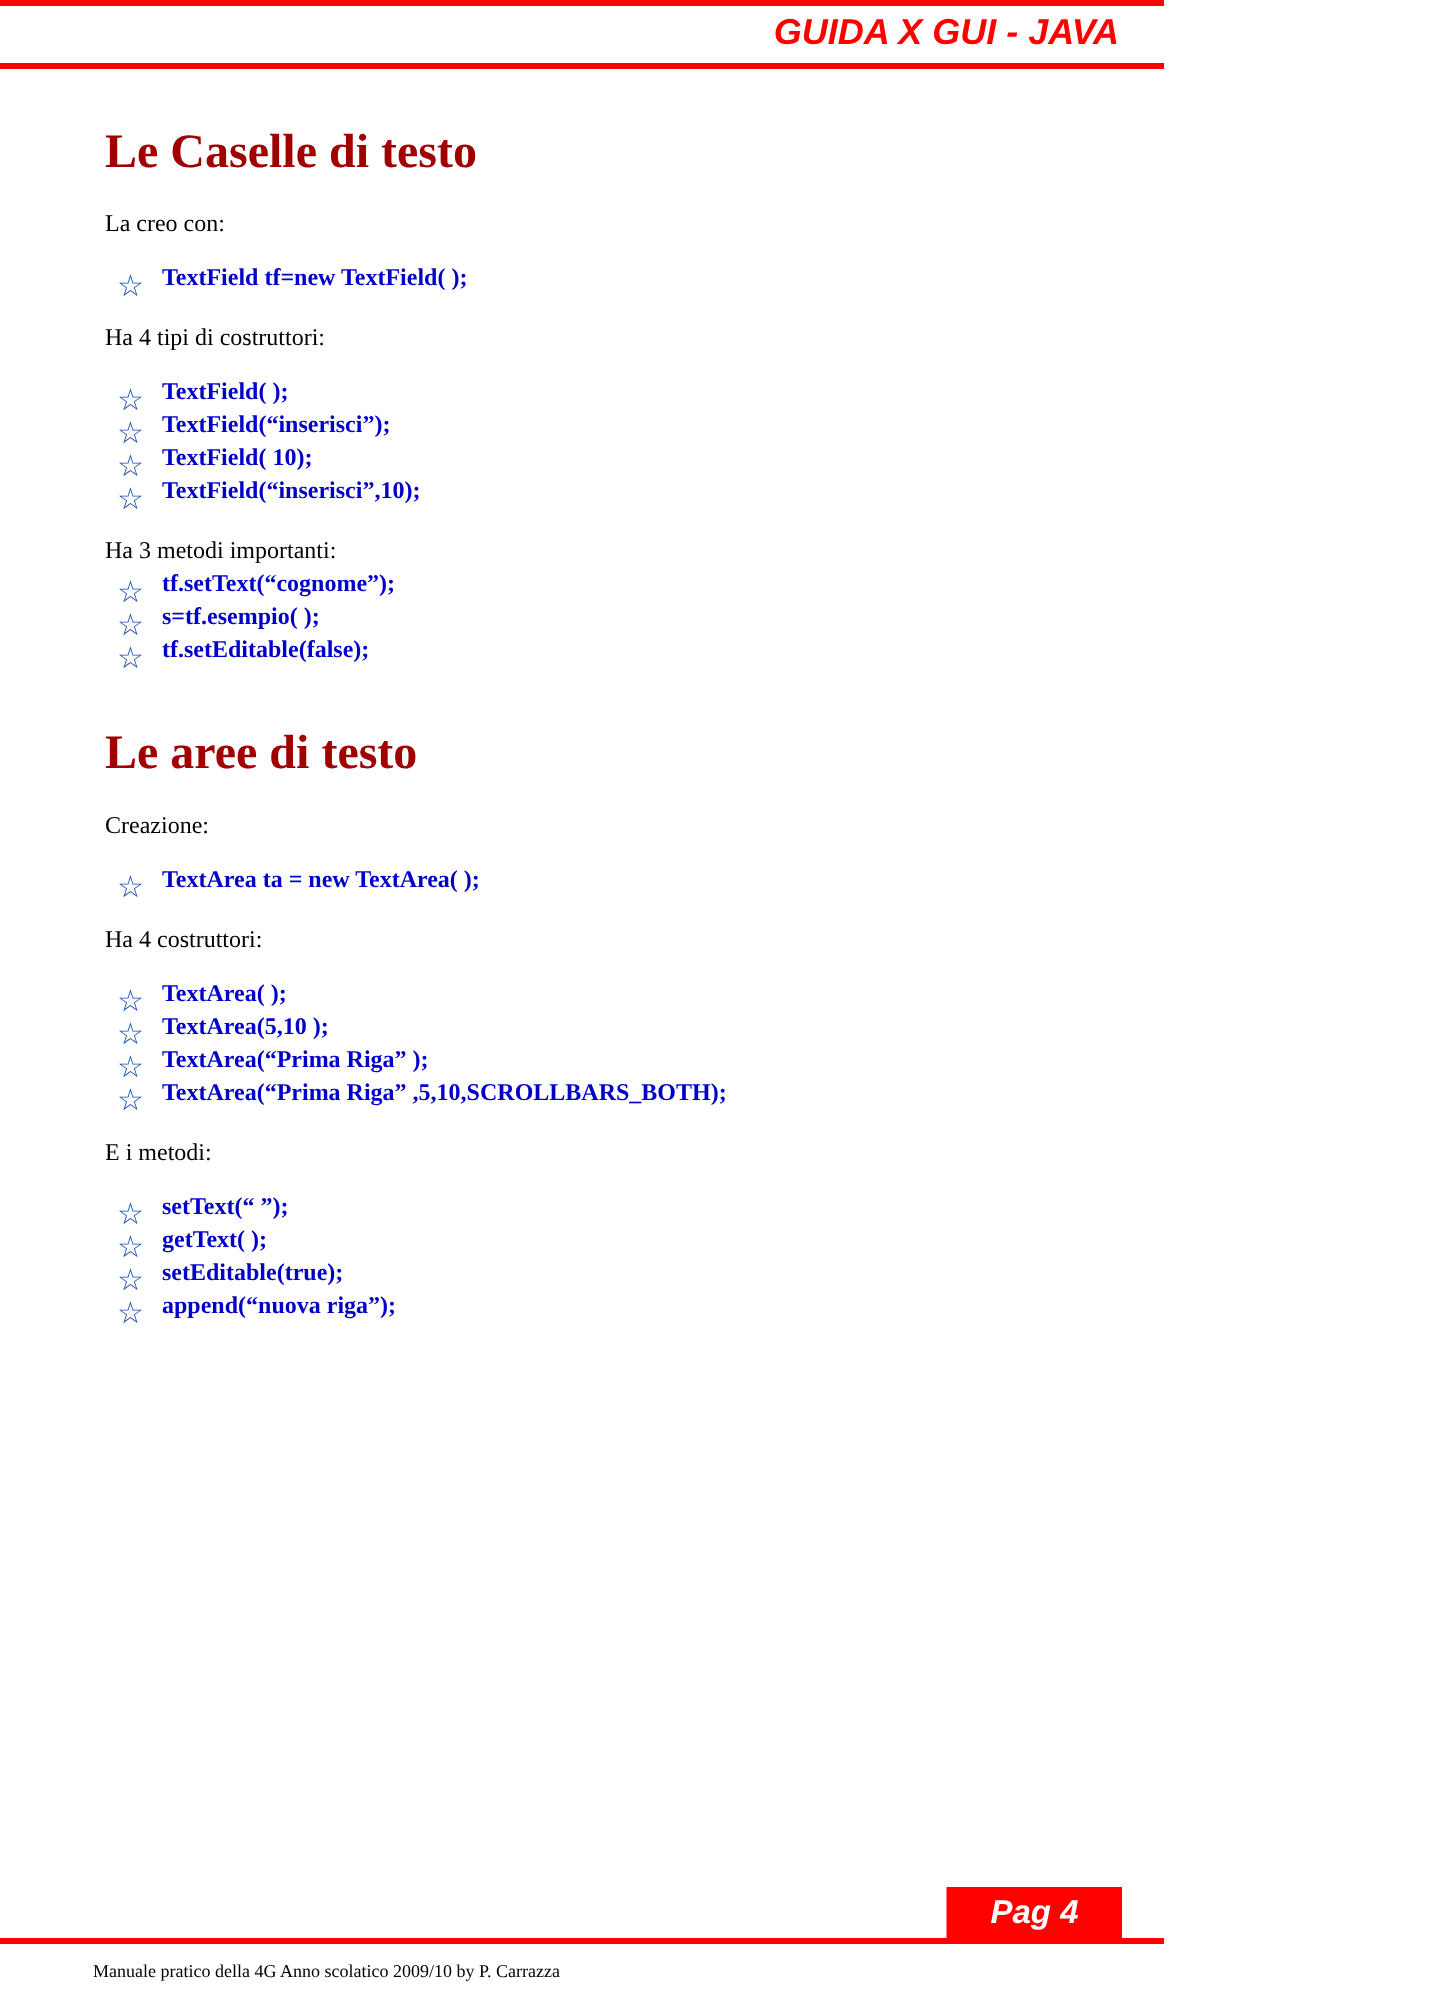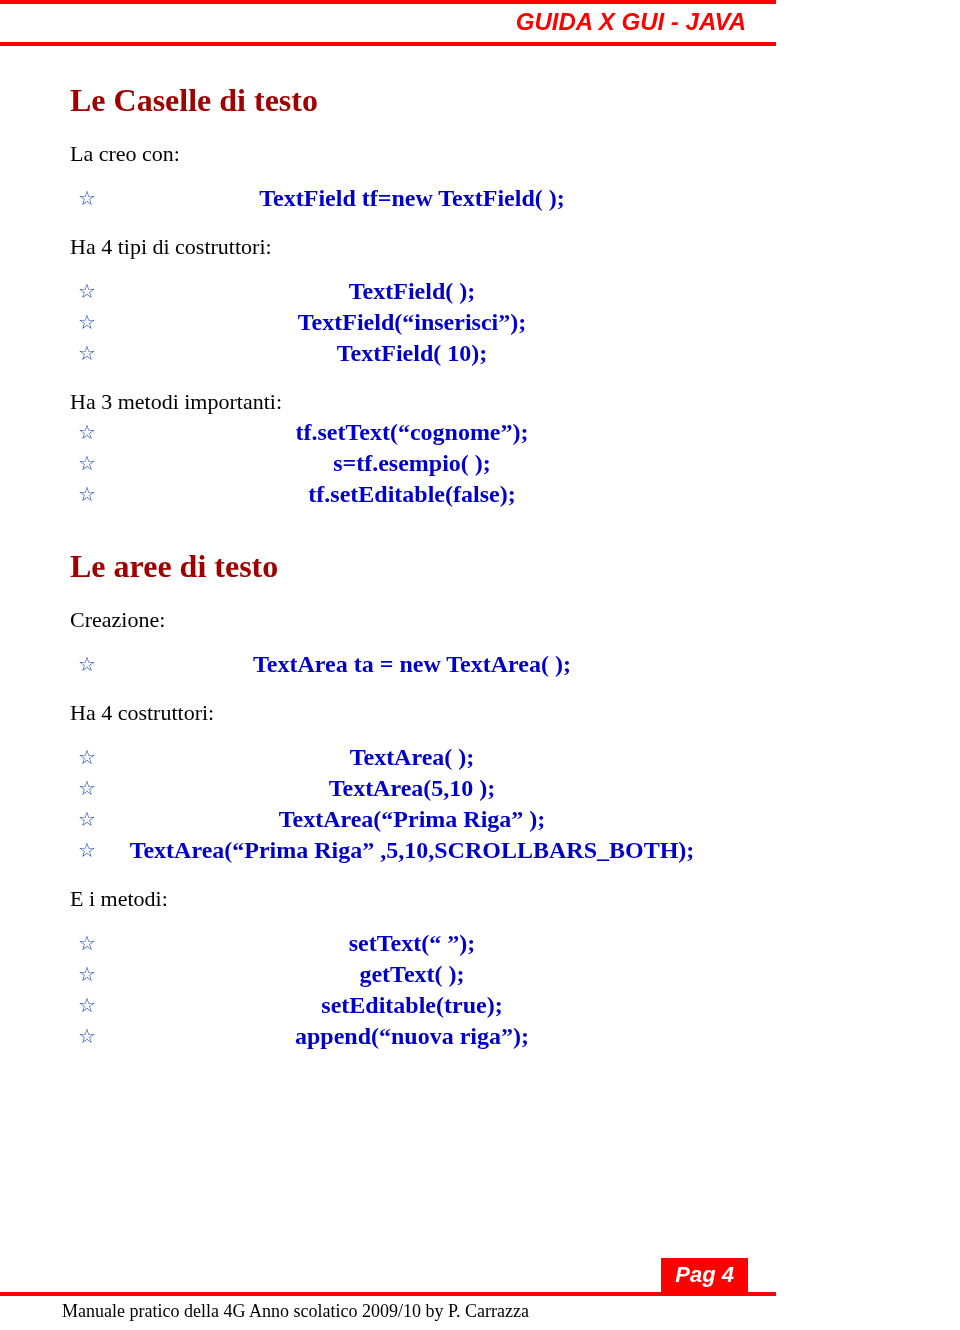--- a/index.html
+++ b/index.html
@@ -14,40 +14,40 @@
   }
   .midbar { height: 4px; background: #ff0000; width: 100%; margin-bottom: 36px; }
 
   .content { padding: 0 60px 0 70px; }
 
   h2.sec {
     color: #a00000; font-size: 32px; font-family: "Times New Roman", Times, serif;
     font-weight: bold; margin-top: 20px; margin-bottom: 22px;
   }
 
-  p.body { font-size: 22px; color: #000; margin-bottom: 18px; }
+  p.body { font-size: 16px; color: #000; margin-bottom: 18px; }
 
   ul.star { list-style: none; padding-left: 38px; margin-bottom: 22px; }
-  ul.star li { font-size: 24px; margin: 4px 0; position: relative; text-align: center; }
+  ul.star li { font-size: 16px; margin: 4px 0; position: relative; }
   ul.star li::before {
     content: "\2606"; position: absolute; left: -30px; top: 1px;
     color: #1a4fb3; font-size: 20px;
   }
   .blue { color: #0000c8; font-weight: bold; }
 
   .footer-area { position: absolute; bottom: 0; left: 0; width: 100%; }
   .page-badge {
     position: absolute; right: 28px; bottom: 38px;
     background: #ff0000; color: #fff; font-family: Arial, sans-serif;
     font-weight: bold; font-style: italic; font-size: 22px;
-    padding: 4px 14px;
+    padding: 4px 29px;
   }
   .footer-bar { height: 4px; background: #ff0000; width: 100%; position: absolute; bottom: 34px; }
   .footer-text {
-    color: #000; font-size: 18px; position: absolute; bottom: 8px; left: 62px;
+    color: #000; font-size: 12px; position: absolute; bottom: 8px; left: 62px;
     font-family: "Times New Roman", Times, serif;
   }
 </style>
 </head>
 <body>
 <div class="page">
 
   <div class="topbar"></div>
   <div class="header-title">GUIDA X GUI - JAVA</div>
   <div class="midbar"></div>
@@ -57,20 +57,21 @@
     <h2 class="sec">Le Caselle di testo</h2>
     <p class="body">La creo con:</p>
     <ul class="star">
       <li><span class="blue">TextField tf=new TextField( );</span></li>
     </ul>
     <p class="body">Ha 4 tipi di costruttori:</p>
     <ul class="star">
       <li><span class="blue">TextField(  );</span></li>
       <li><span class="blue">TextField(“inserisci”);</span></li>
       <li><span class="blue">TextField( 10);</span></li>
+      <li><span class="blue">TextField(“inserisci”,10);</span></li>
     </ul>
     <p class="body" style="margin-bottom:0">Ha 3 metodi importanti:</p>
     <ul class="star">
       <li><span class="blue">tf.setText(“cognome”);</span></li>
       <li><span class="blue">s=tf.esempio( );</span></li>
       <li><span class="blue">tf.setEditable(false);</span></li>
     </ul>
 
     <h2 class="sec" style="margin-top:40px">Le aree di testo</h2>
     <p class="body">Creazione:</p>

